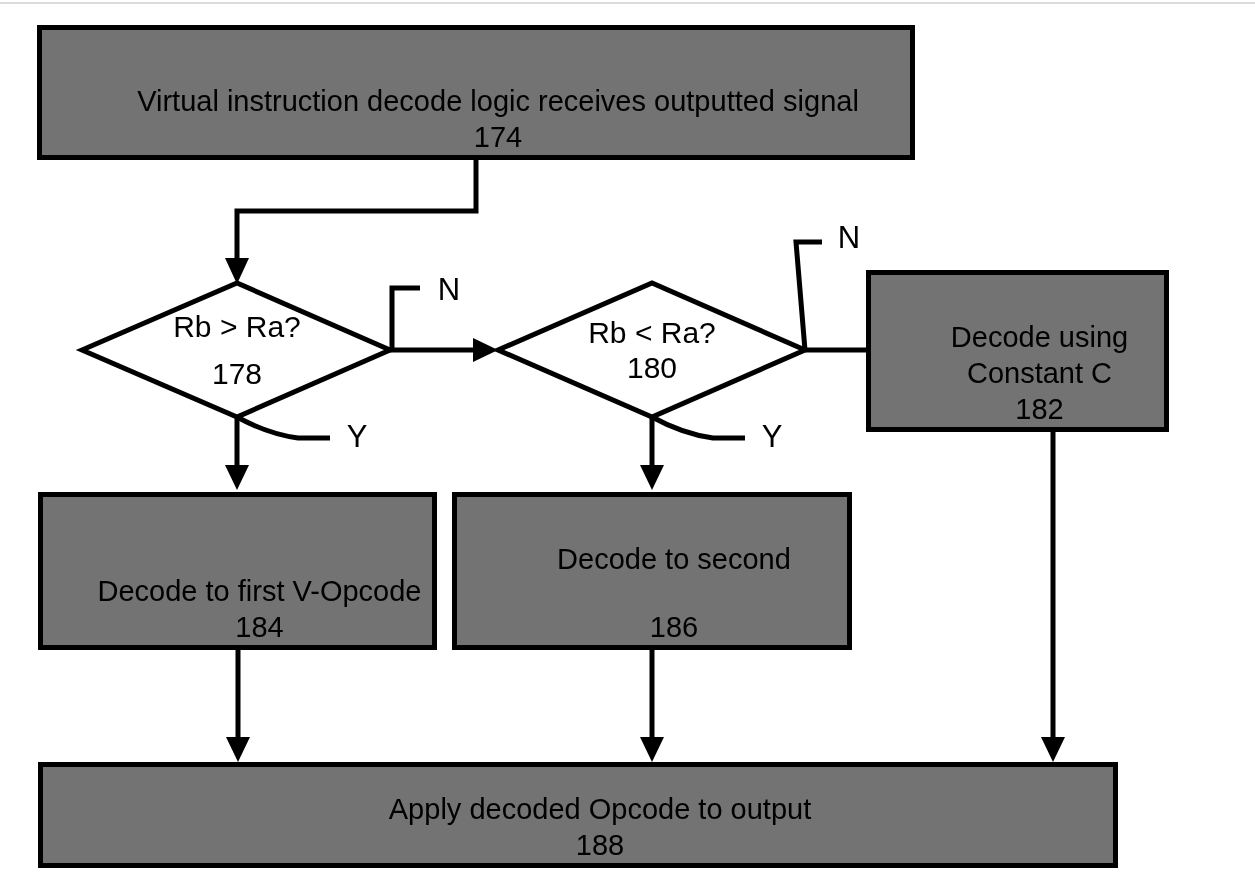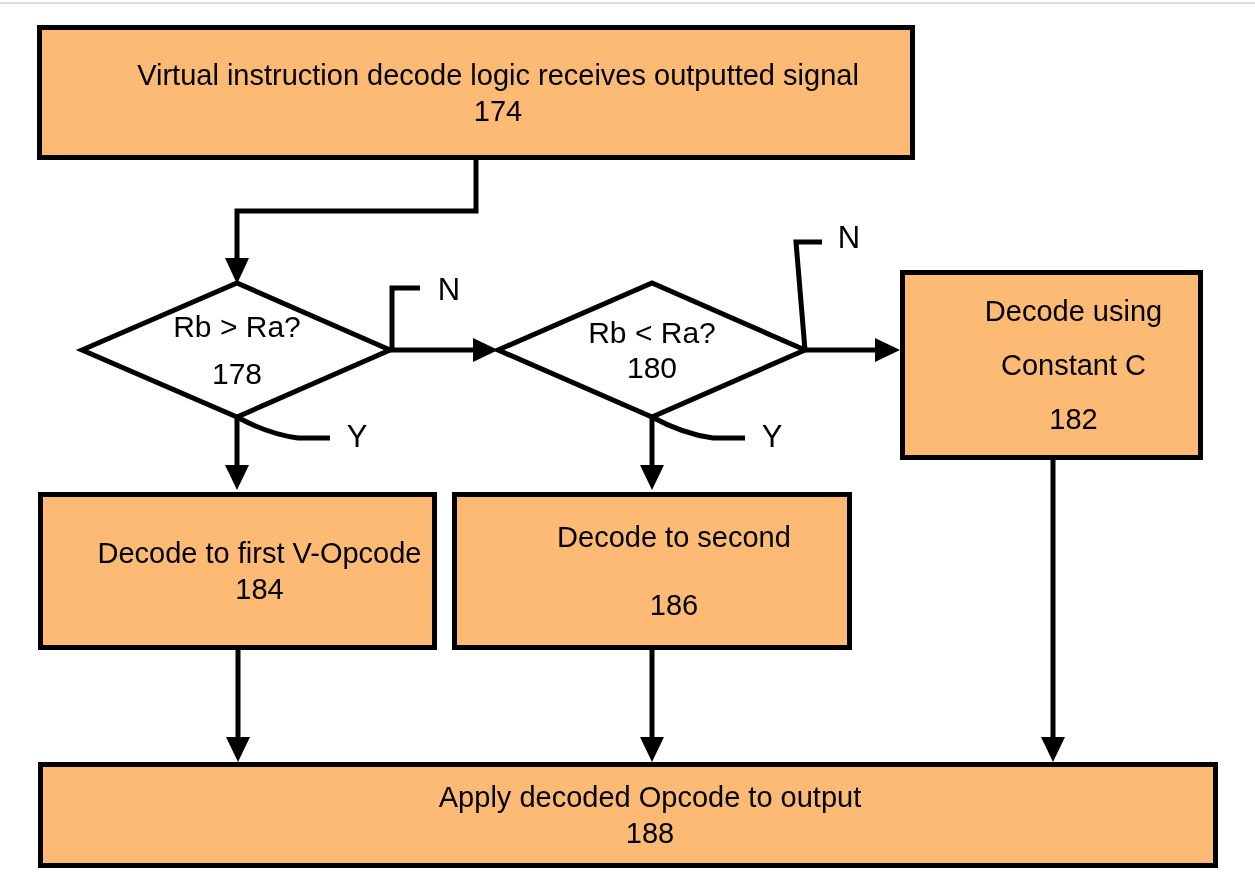--- a/index.html
+++ b/index.html
@@ -23,26 +23,26 @@
     background: #dcdcdc;
   }
   #wires {
     position: absolute;
     left: 0; top: 0;
     width: 1255px; height: 888px;
   }
   .node-box {
     position: absolute;
     border: 5px solid #000000;
-    background: #fdba74;
+    background: #737373;
     box-sizing: border-box;
     display: flex;
     flex-direction: column;
     align-items: center;
-    justify-content: center;
+    justify-content: flex-end;
     text-align: center;
     font-size: 29px;
     line-height: 36px;
     padding-left: 44px;
   }
   .diamond-label {
     position: absolute;
     display: flex;
     flex-direction: column;
     align-items: center;
@@ -56,24 +56,24 @@
     width: 60px;
     height: 36px;
     display: flex;
     align-items: center;
     justify-content: center;
     font-size: 31px;
     line-height: 36px;
   }
   
   #box-receive   { left: 37px;  top: 25px;  width: 878px;  height: 135px; }
-  #box-constant  { left: 900px; top: 270px; width: 303px;  height: 190px; gap: 18px; }
+  #box-constant  { left: 866px; top: 270px; width: 303px;  height: 162px; }
   #box-first     { left: 38px;  top: 492px; width: 399px;  height: 158px; }
   #box-second    { left: 452px; top: 492px; width: 400px;  height: 158px; gap: 32px; }
-  #box-apply     { left: 38px;  top: 762px; width: 1180px; height: 106px; }
+  #box-apply     { left: 38px;  top: 762px; width: 1080px; height: 106px; }
   
   #label-d1 { left: 120px; top: 300px; width: 234px; height: 100px; gap: 12px; }
   #label-d2 { left: 535px; top: 300px; width: 234px; height: 100px; }
   
   #label-d1-no  { left: 419px; top: 272px; }
   #label-d1-yes { left: 327px; top: 419px; }
   #label-d2-no  { left: 819px; top: 220px; }
   #label-d2-yes { left: 742px; top: 419px; }
 </style>
 </head>

